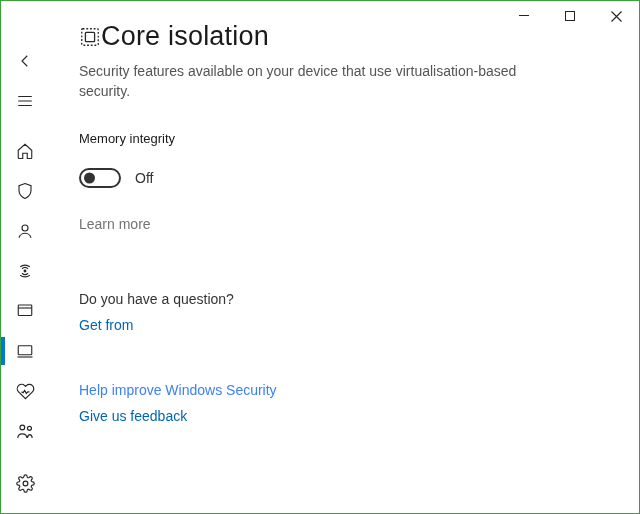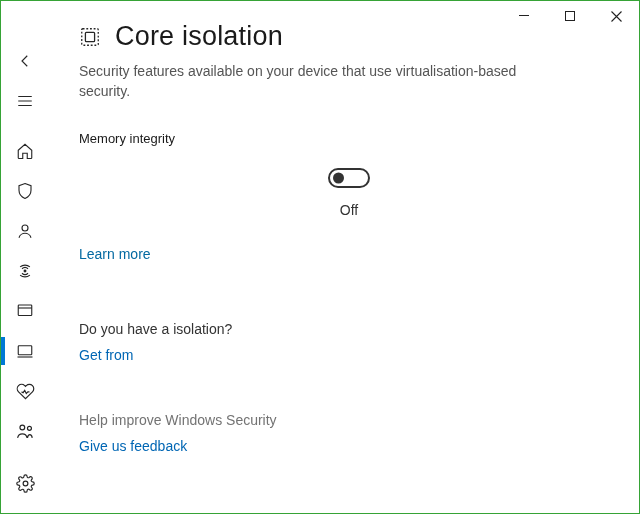--- a/index.html
+++ b/index.html
@@ -58,21 +58,20 @@
       position: absolute;
       left: 78px;
       top: 20px;
       right: 20px;
       bottom: 0;
       overflow: hidden;
     }
     .core-header {
       display: flex;
       align-items: center;
-      gap: 14px;
       margin-bottom: 10px;
     }
     .core-header h1 {
       font-weight: 400;
       font-size: 27px;
       letter-spacing: 0.2px;
       color: #1a1a1a;
     }
     .desc {
       font-size: 14px;
@@ -85,61 +84,60 @@
       font-weight: 400;
       color: #1a1a1a;
       margin-top: 30px;
       margin-bottom: 6px;
     }
     .toggle-row {
       display: flex;
       align-items: center;
       gap: 14px;
       margin-top: 22px;
-      flex-direction: column;
     }
     .toggle {
       width: 42px;
       height: 20px;
       border: 2px solid #333;
       border-radius: 11px;
       position: relative;
       background: #fff;
     }
     .toggle .knob {
       position: absolute;
       left: 3px; top: 50%;
       transform: translateY(-50%);
       width: 11px; height: 11px;
       background: #333;
       border-radius: 50%;
     }
     .toggle-label { font-size: 14px; color: #333; }
     .link {
       display: inline-block;
-      color: #0369a1;
+      color: #737373;
       font-size: 14px;
       margin-top: 28px;
       cursor: pointer;
     }
     .question-title {
       font-size: 14px;
       color: #333;
       margin-top: 58px;
     }
     .link2 {
       display: inline-block;
       color: #0066b4;
       font-size: 14px;
       margin-top: 10px;
       cursor: pointer;
     }
     .help-title {
       font-size: 14px;
-      color: #737373;
+      color: #3b82f6;
       margin-top: 48px;
     }
     svg { display: block; }
   </style>
 </head>
 <body>
 
 <div class="titlebar">
   <div class="win-btn">
     <svg width="10" height="10" viewBox="0 0 10 10">
@@ -240,18 +238,18 @@
 
   <div class="toggle-row">
     <div class="toggle">
       <div class="knob"></div>
     </div>
     <span class="toggle-label">Off</span>
   </div>
 
   <a class="link">Learn more</a>
 
-  <div class="question-title">Do you have a isolation?</div>
+  <div class="question-title">Do you have a question?</div>
   <a class="link2">Get from</a>
 
   <div class="help-title">Help improve Windows Security</div>
   <a class="link2">Give us feedback</a>
 </div>
 
 </body></html>

